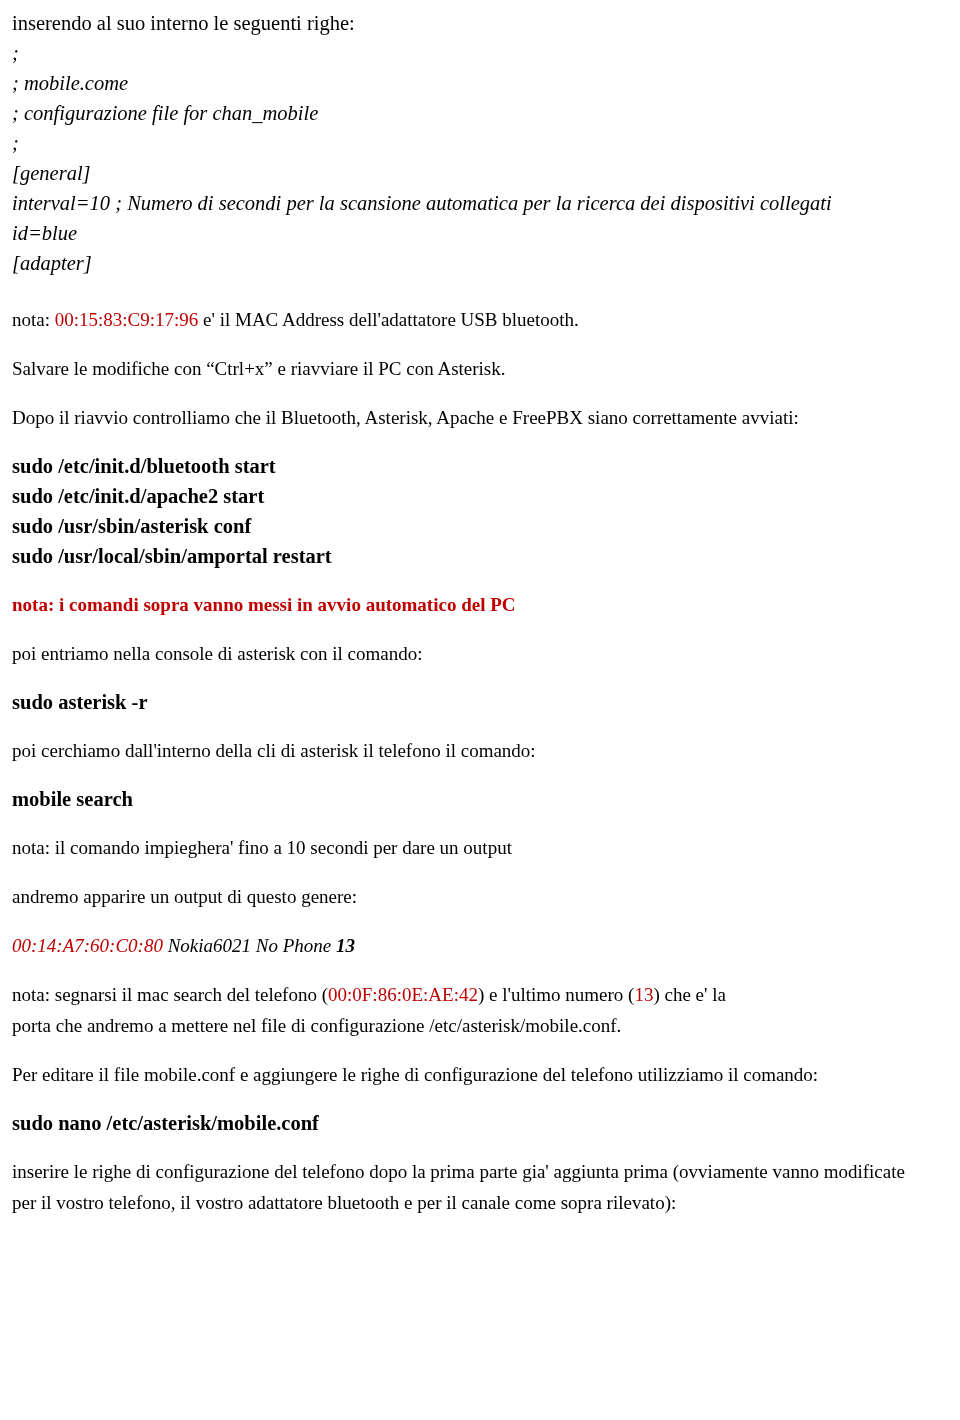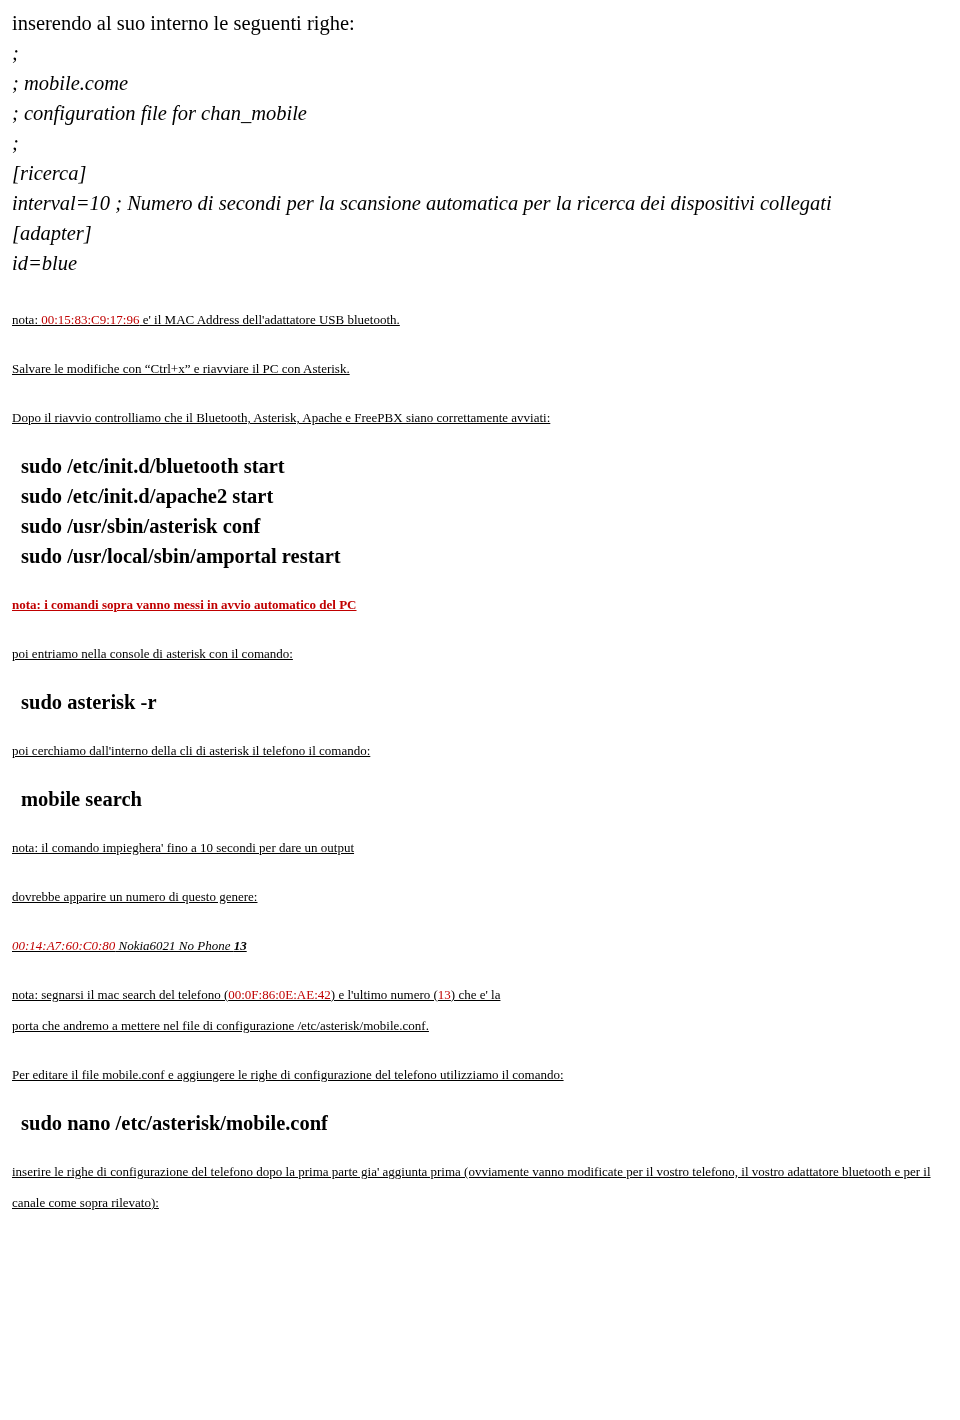--- a/index.html
+++ b/index.html
@@ -30,46 +30,44 @@
   }
   .bold {
     font-weight: bold;
   }
   .red {
     color: #c00000;
   }
   .blockgap-md { height: 18px; }
   .blockgap-lg { height: 26px; }
   .para {
-    font-size: 13px;
+    font-size: 19px;
     line-height: 31px;
-    text-decoration: underline;
   }
   .cmd {
     font-size: 20.5px;
     line-height: 30px;
     font-weight: bold;
-    margin-left: 9px;
   }
 </style>
 </head>
 <body>
 
 <div class="page">
 
   <div class="line">inserendo al suo interno le seguenti righe:</div>
 
   <div class="line italic">;</div>
   <div class="line italic">; mobile.come</div>
-  <div class="line italic">; configuration file for chan_mobile</div>
+  <div class="line italic">; configurazione file for chan_mobile</div>
   <div class="line italic">;</div>
-  <div class="line italic">[ricerca]</div>
+  <div class="line italic">[general]</div>
   <div class="line italic">interval=10 ; Numero di secondi per la scansione automatica per la ricerca dei dispositivi collegati</div>
+  <div class="line italic">id=blue</div>
   <div class="line italic">[adapter]</div>
-  <div class="line italic">id=blue</div>
 
   <div class="blockgap-lg"></div>
 
   <div class="para"><span>nota: </span><span class="red">00:15:83:C9:17:96</span><span> e' il MAC Address dell'adattatore USB bluetooth.</span></div>
 
   <div class="blockgap-md"></div>
 
   <div class="para">Salvare le modifiche con “Ctrl+x” e riavviare il PC con Asterisk.</div>
 
   <div class="blockgap-md"></div>
@@ -102,21 +100,21 @@
   <div class="blockgap-md"></div>
 
   <div class="cmd">mobile search</div>
 
   <div class="blockgap-md"></div>
 
   <div class="para">nota: il comando impieghera' fino a 10 secondi per dare un output</div>
 
   <div class="blockgap-md"></div>
 
-  <div class="para">dovrebbe apparire un numero di questo genere:</div>
+  <div class="para">andremo apparire un output di questo genere:</div>
 
   <div class="blockgap-md"></div>
 
   <div class="para"><span class="red italic">00:14:A7:60:C0:80</span><span class="italic"> Nokia6021 No Phone </span><span class="italic bold">13</span></div>
 
   <div class="blockgap-md"></div>
 
   <div class="para"><span>nota: segnarsi il mac search del telefono (</span><span class="red">00:0F:86:0E:AE:42</span><span>) e l'ultimo numero (</span><span class="red">13</span><span>) che e' la</span><br><span>porta che andremo a mettere nel file di configurazione /etc/asterisk/mobile.conf.</span></div>
 
   <div class="blockgap-md"></div>

